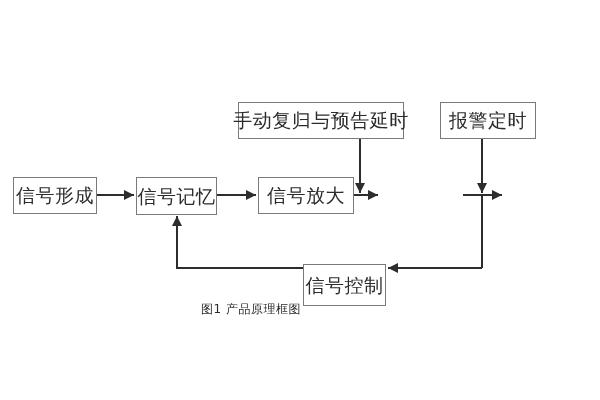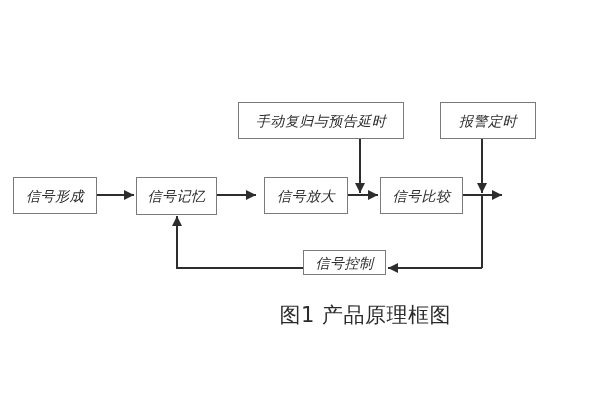--- a/index.html
+++ b/index.html
@@ -18,31 +18,30 @@
   }
   .wires{position:absolute;left:0;top:0;width:600px;height:400px;}
   .wire{stroke:var(--line);stroke-width:2;fill:none;}
   .arrowhead-shape{fill:var(--line);}
   .node{
     position:absolute;
     box-sizing:border-box;
     border:1px solid var(--box-border);
     background:var(--bg);
     display:flex;align-items:center;justify-content:center;
-    font-size:14px;line-height:1;
+    font-size:19px;line-height:1;
     color:var(--text);
     letter-spacing:0.5px;
     white-space:nowrap;
-    font-style:italic;
   }
   .caption{
     position:absolute;
     left:201px;top:301px;width:250px;
-    text-align:right;
-    font-size:21px;
+    text-align:left;
+    font-size:12px;
     color:var(--text);
     letter-spacing:0.5px;
   }
 </style>
 </head>
 <body>
 
 <div class="stage">
 
   <svg class="wires" viewBox="0 0 600 400" xmlns="http://www.w3.org/2000/svg">
@@ -65,33 +64,30 @@
 
     <path class="wire" d="M303 268 H177 V216" marker-end="url(#arrow)"></path>
   </svg>
 
   <div class="node" style="left:136px;top:177px;width:81px;height:38px">
     <span>信号记忆</span>
   </div>
   <div class="node" style="left:13px;top:177px;width:84px;height:37px">
     <span>信号形成</span>
   </div>
-  <div class="node" style="left:264px;top:177px;width:84px;height:37px">
+  <div class="node" style="left:258px;top:177px;width:96px;height:37px">
     <span>信号放大</span>
-  </div>
-  <div class="node" style="left:380px;top:177px;width:83px;height:37px">
-    <span>信号比较</span>
   </div>
 
   <div class="node" style="left:238px;top:102px;width:166px;height:37px">
     <span>手动复归与预告延时</span>
   </div>
   <div class="node" style="left:440px;top:102px;width:96px;height:37px">
     <span>报警定时</span>
   </div>
 
-  <div class="node" style="left:303px;top:250px;width:83px;height:25px">
+  <div class="node" style="left:303px;top:264px;width:83px;height:42px">
     <span>信号控制</span>
   </div>
 
   <div class="caption">图1 产品原理框图</div>
 
 </div>
 
 </body></html>

